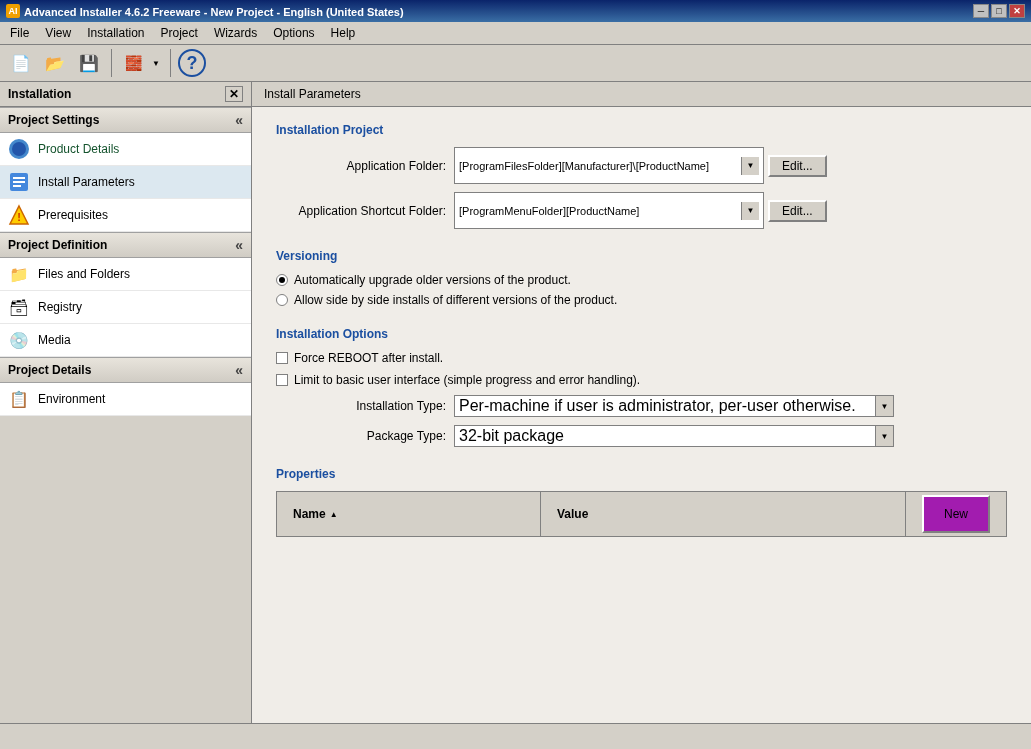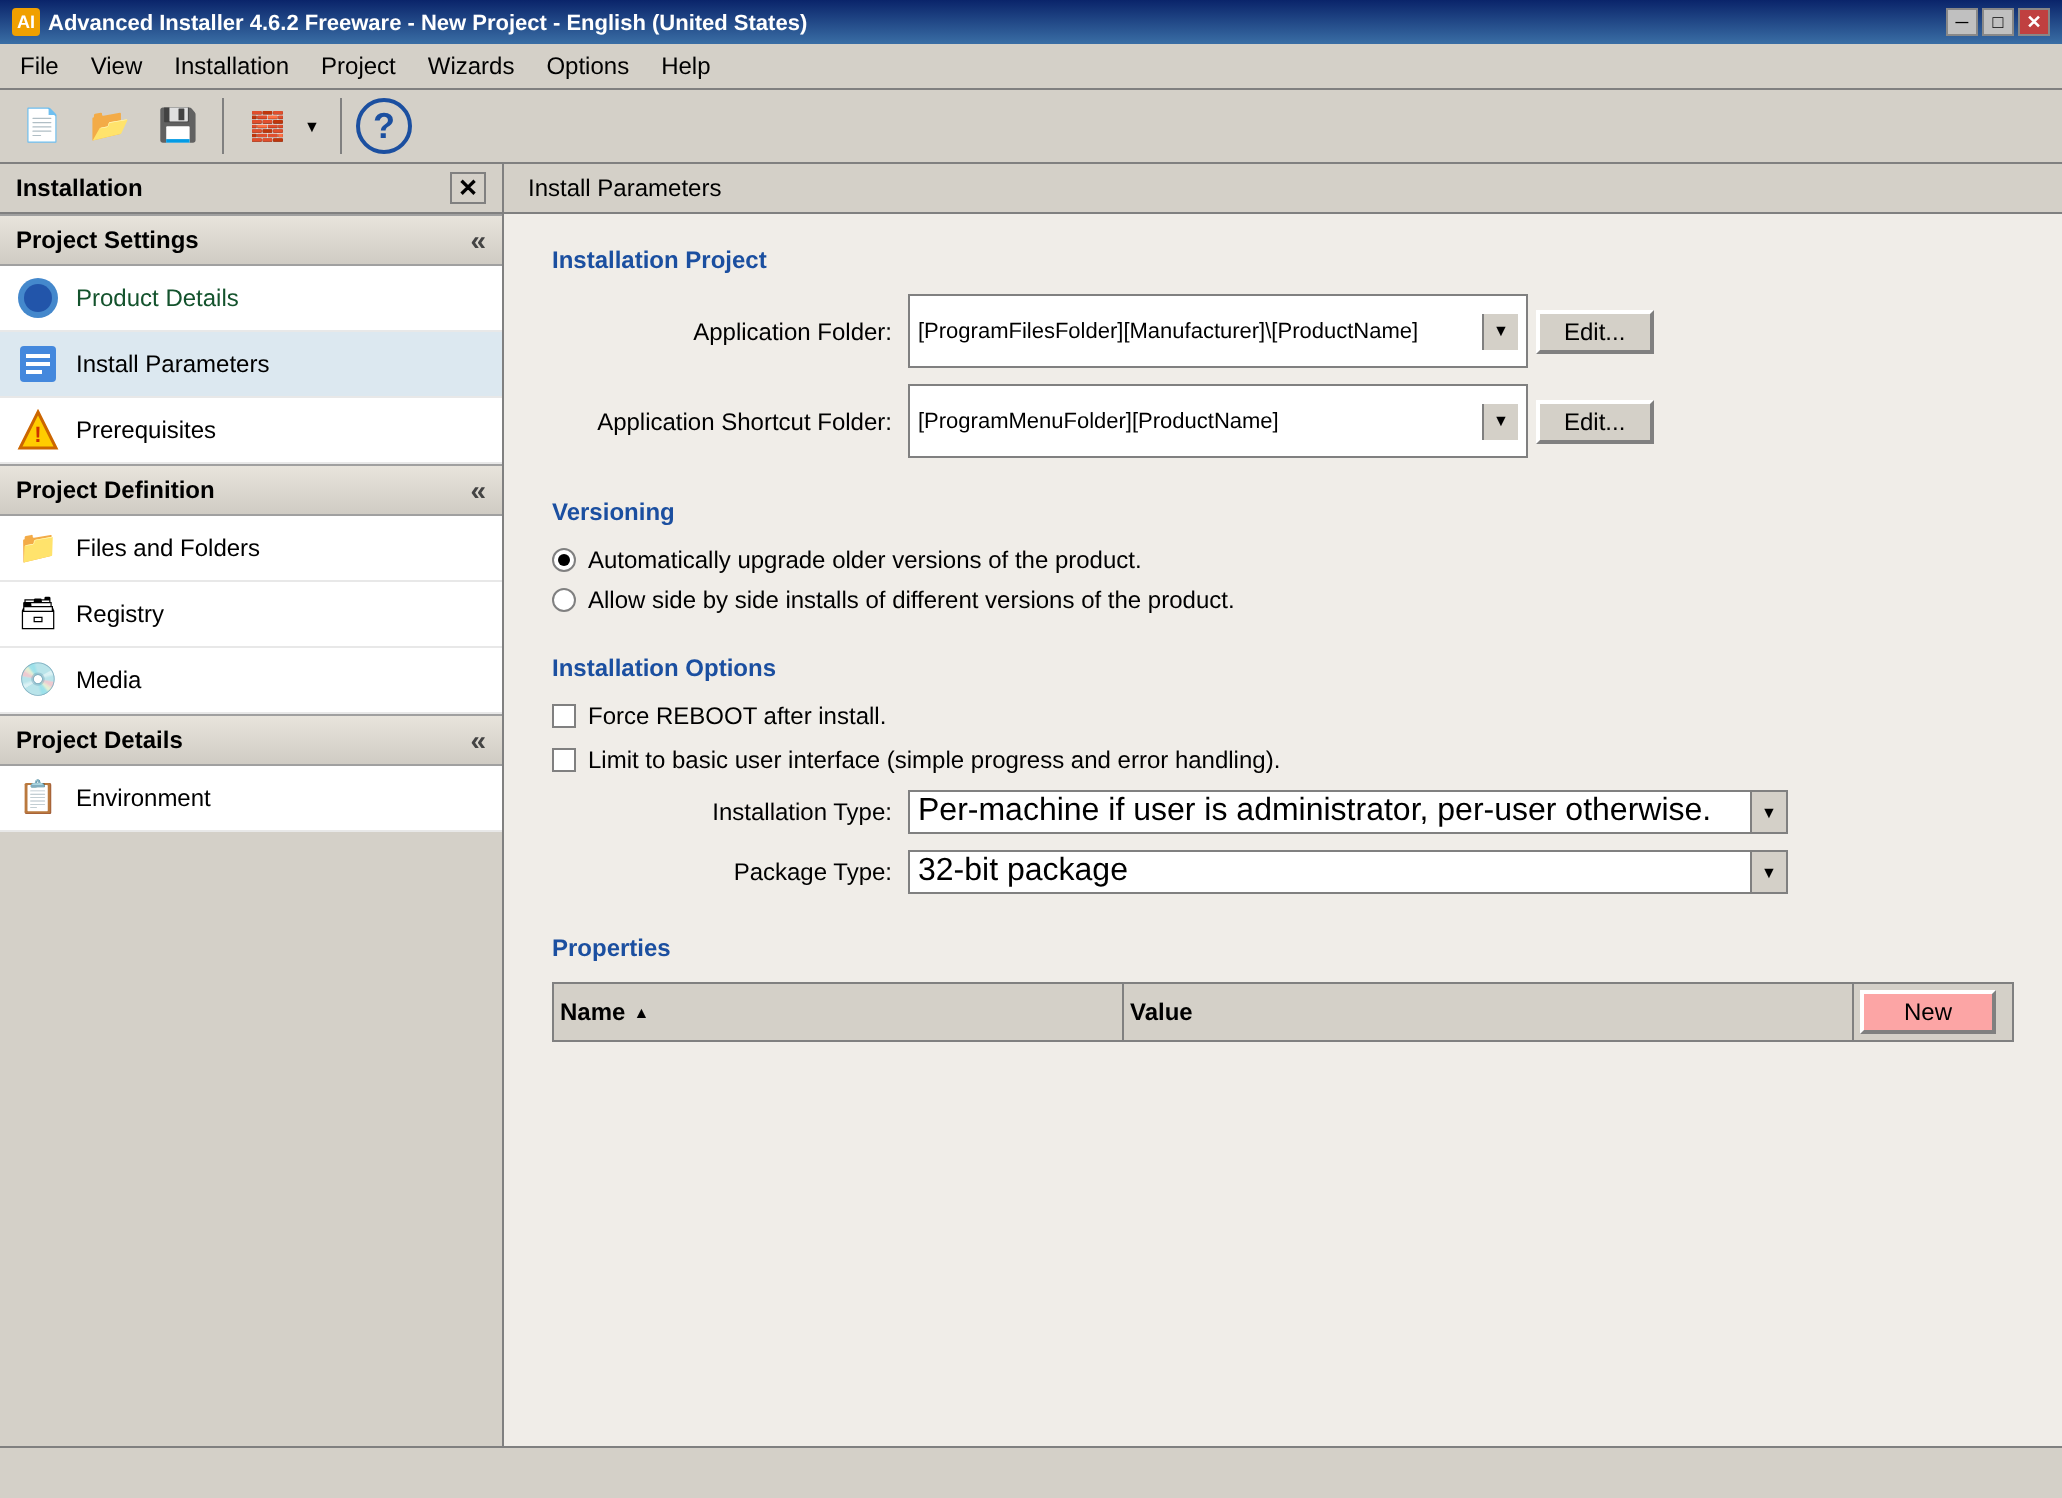--- a/index.html
+++ b/index.html
@@ -259,33 +259,33 @@
     .props-table {
       width: 100%;
       border-collapse: collapse;
       border: 1px solid #808080;
       background: white;
       margin-bottom: 4px;
     }
     .props-table th {
       background: #d4d0c8;
       border: 1px solid #808080;
-      padding: 3px 3px;
+      padding: 3px 16px;
       text-align: left;
       font-size: 12px;
       font-weight: bold;
     }
     .new-btn {
       padding: 2px 20px;
-      background: #fca5a5;
+      background: #a21caf;
       border: 2px solid;
       border-color: #fff #808080 #808080 #fff;
       cursor: pointer;
       font-size: 12px;
-      height: 22px;
+      height: 38px;
     }
     .th-sort { display: flex; align-items: center; gap: 4px; }
     .sort-arrow { font-size: 8px; }
   </style>
 </head>
 <body>
 
 <div class="title-bar">
   <div class="title-bar-left">
     <div class="title-bar-icon">AI</div>

